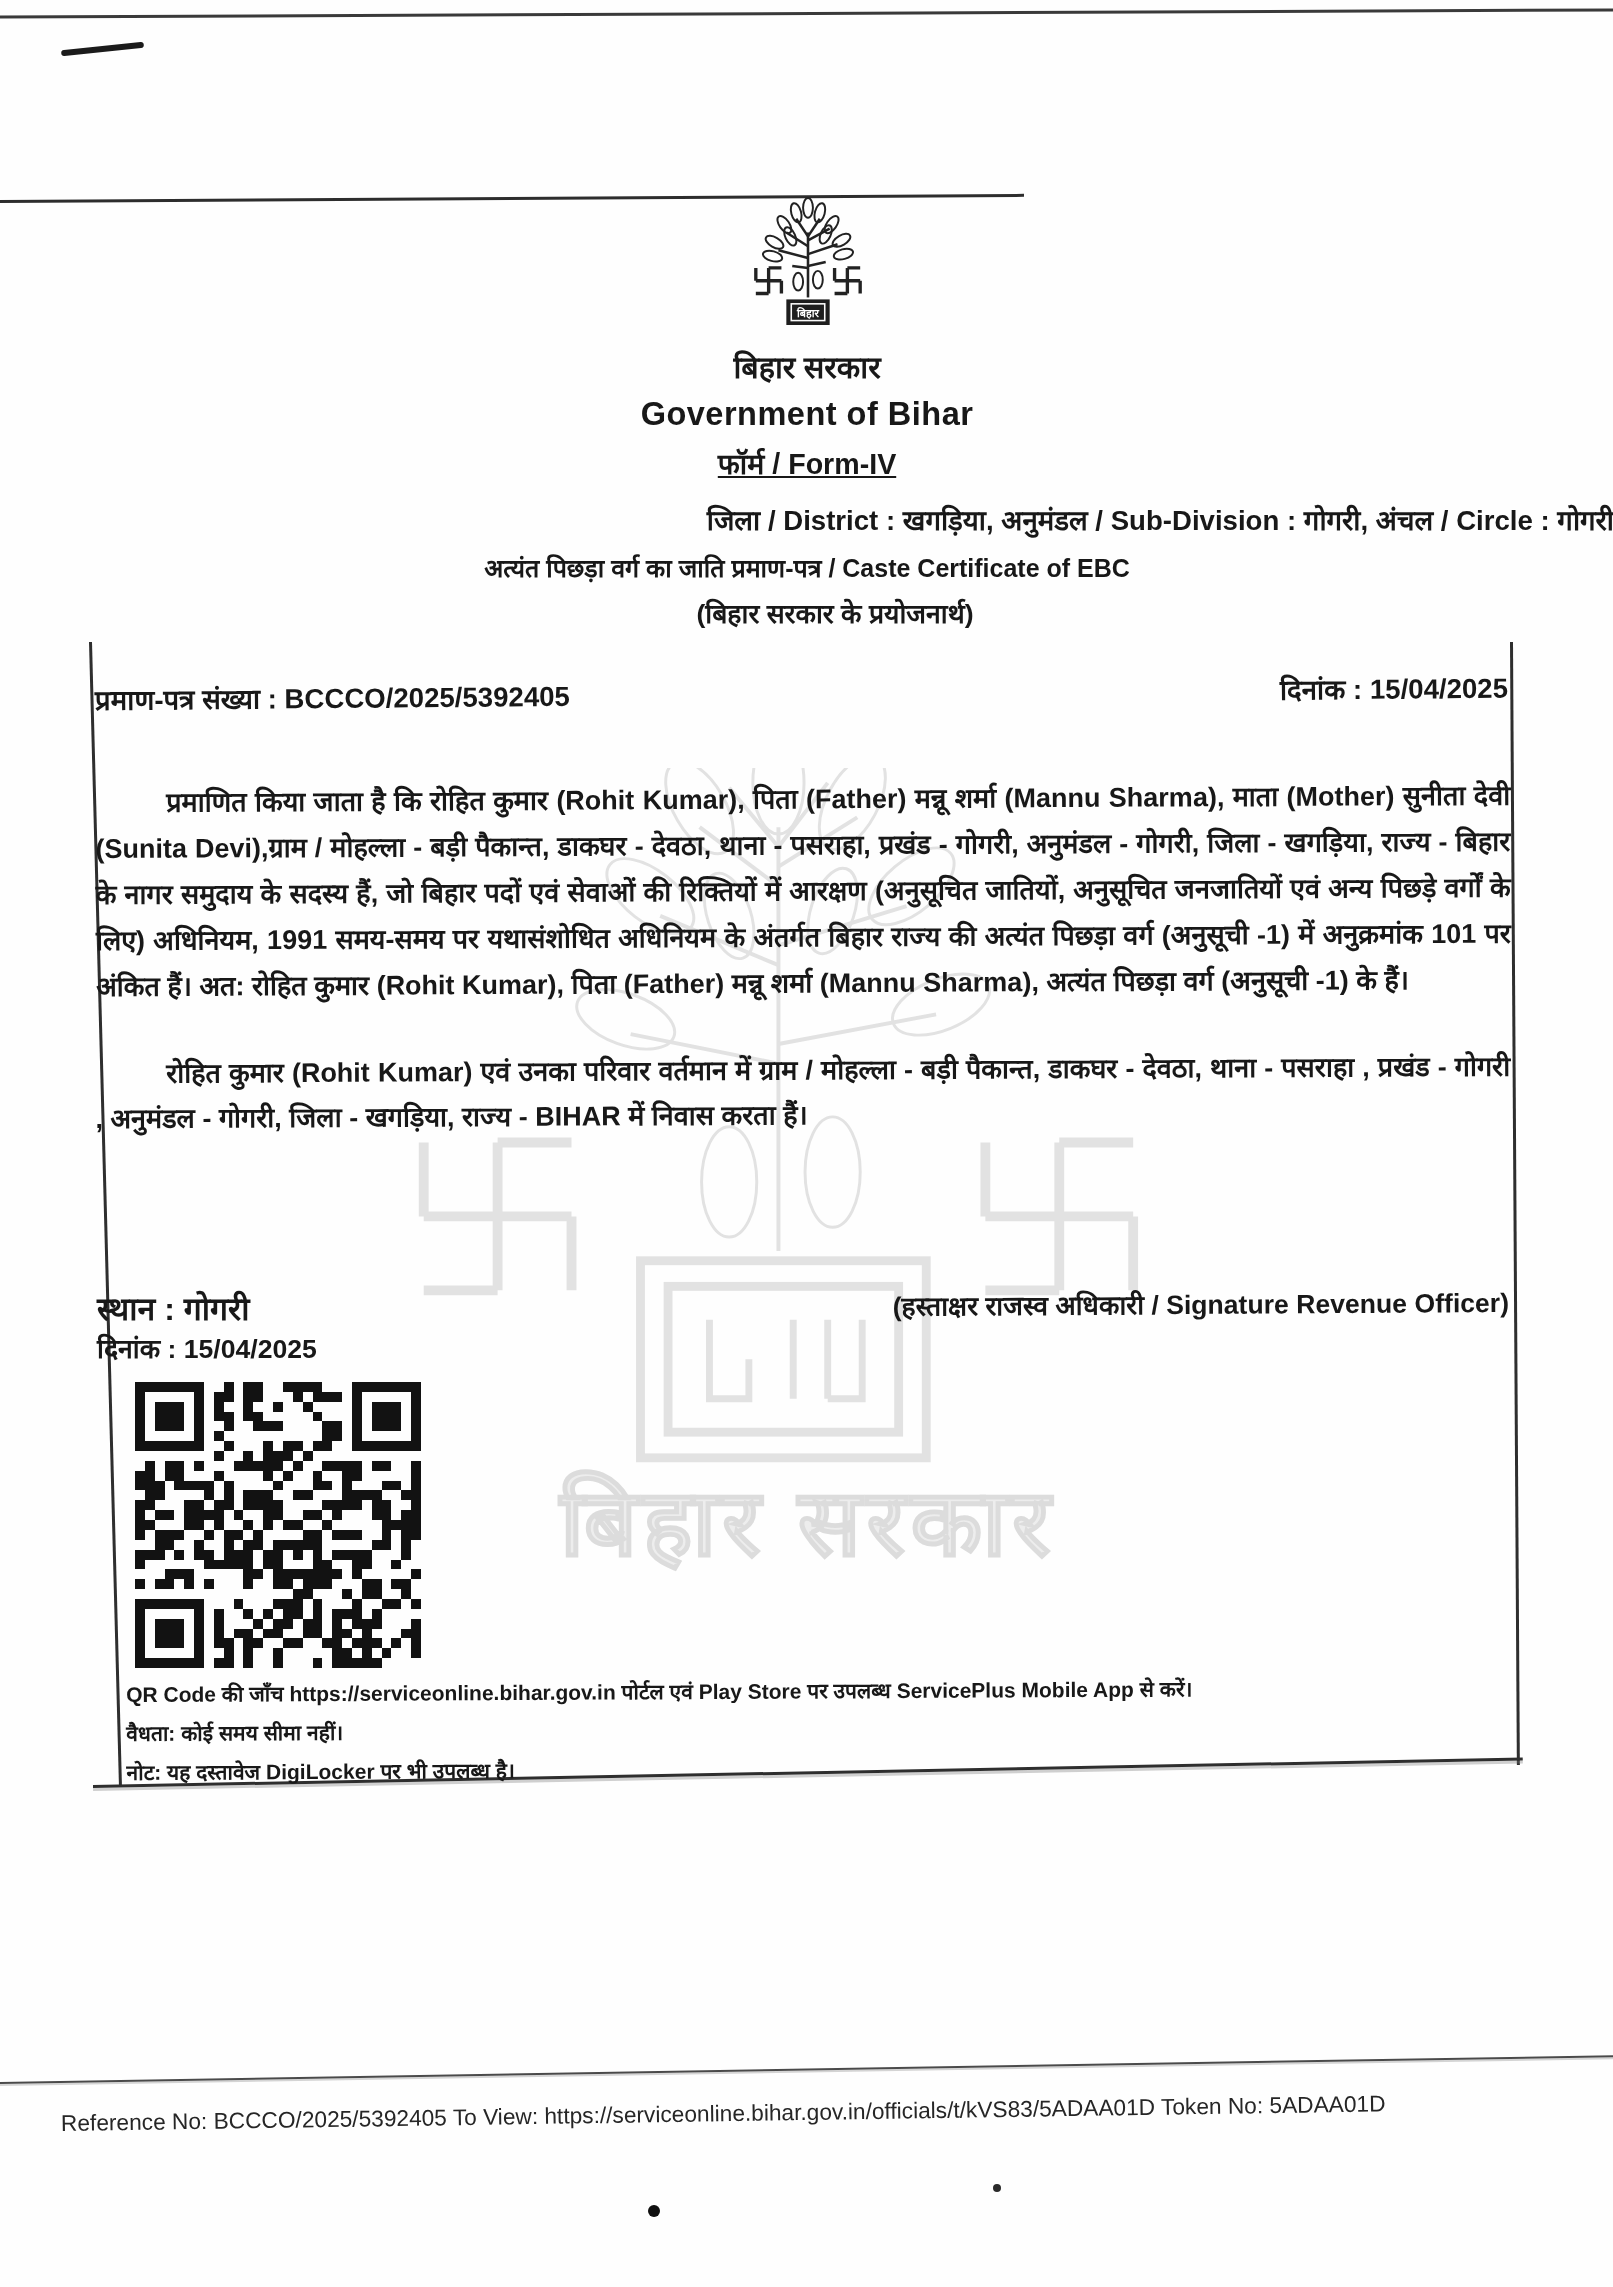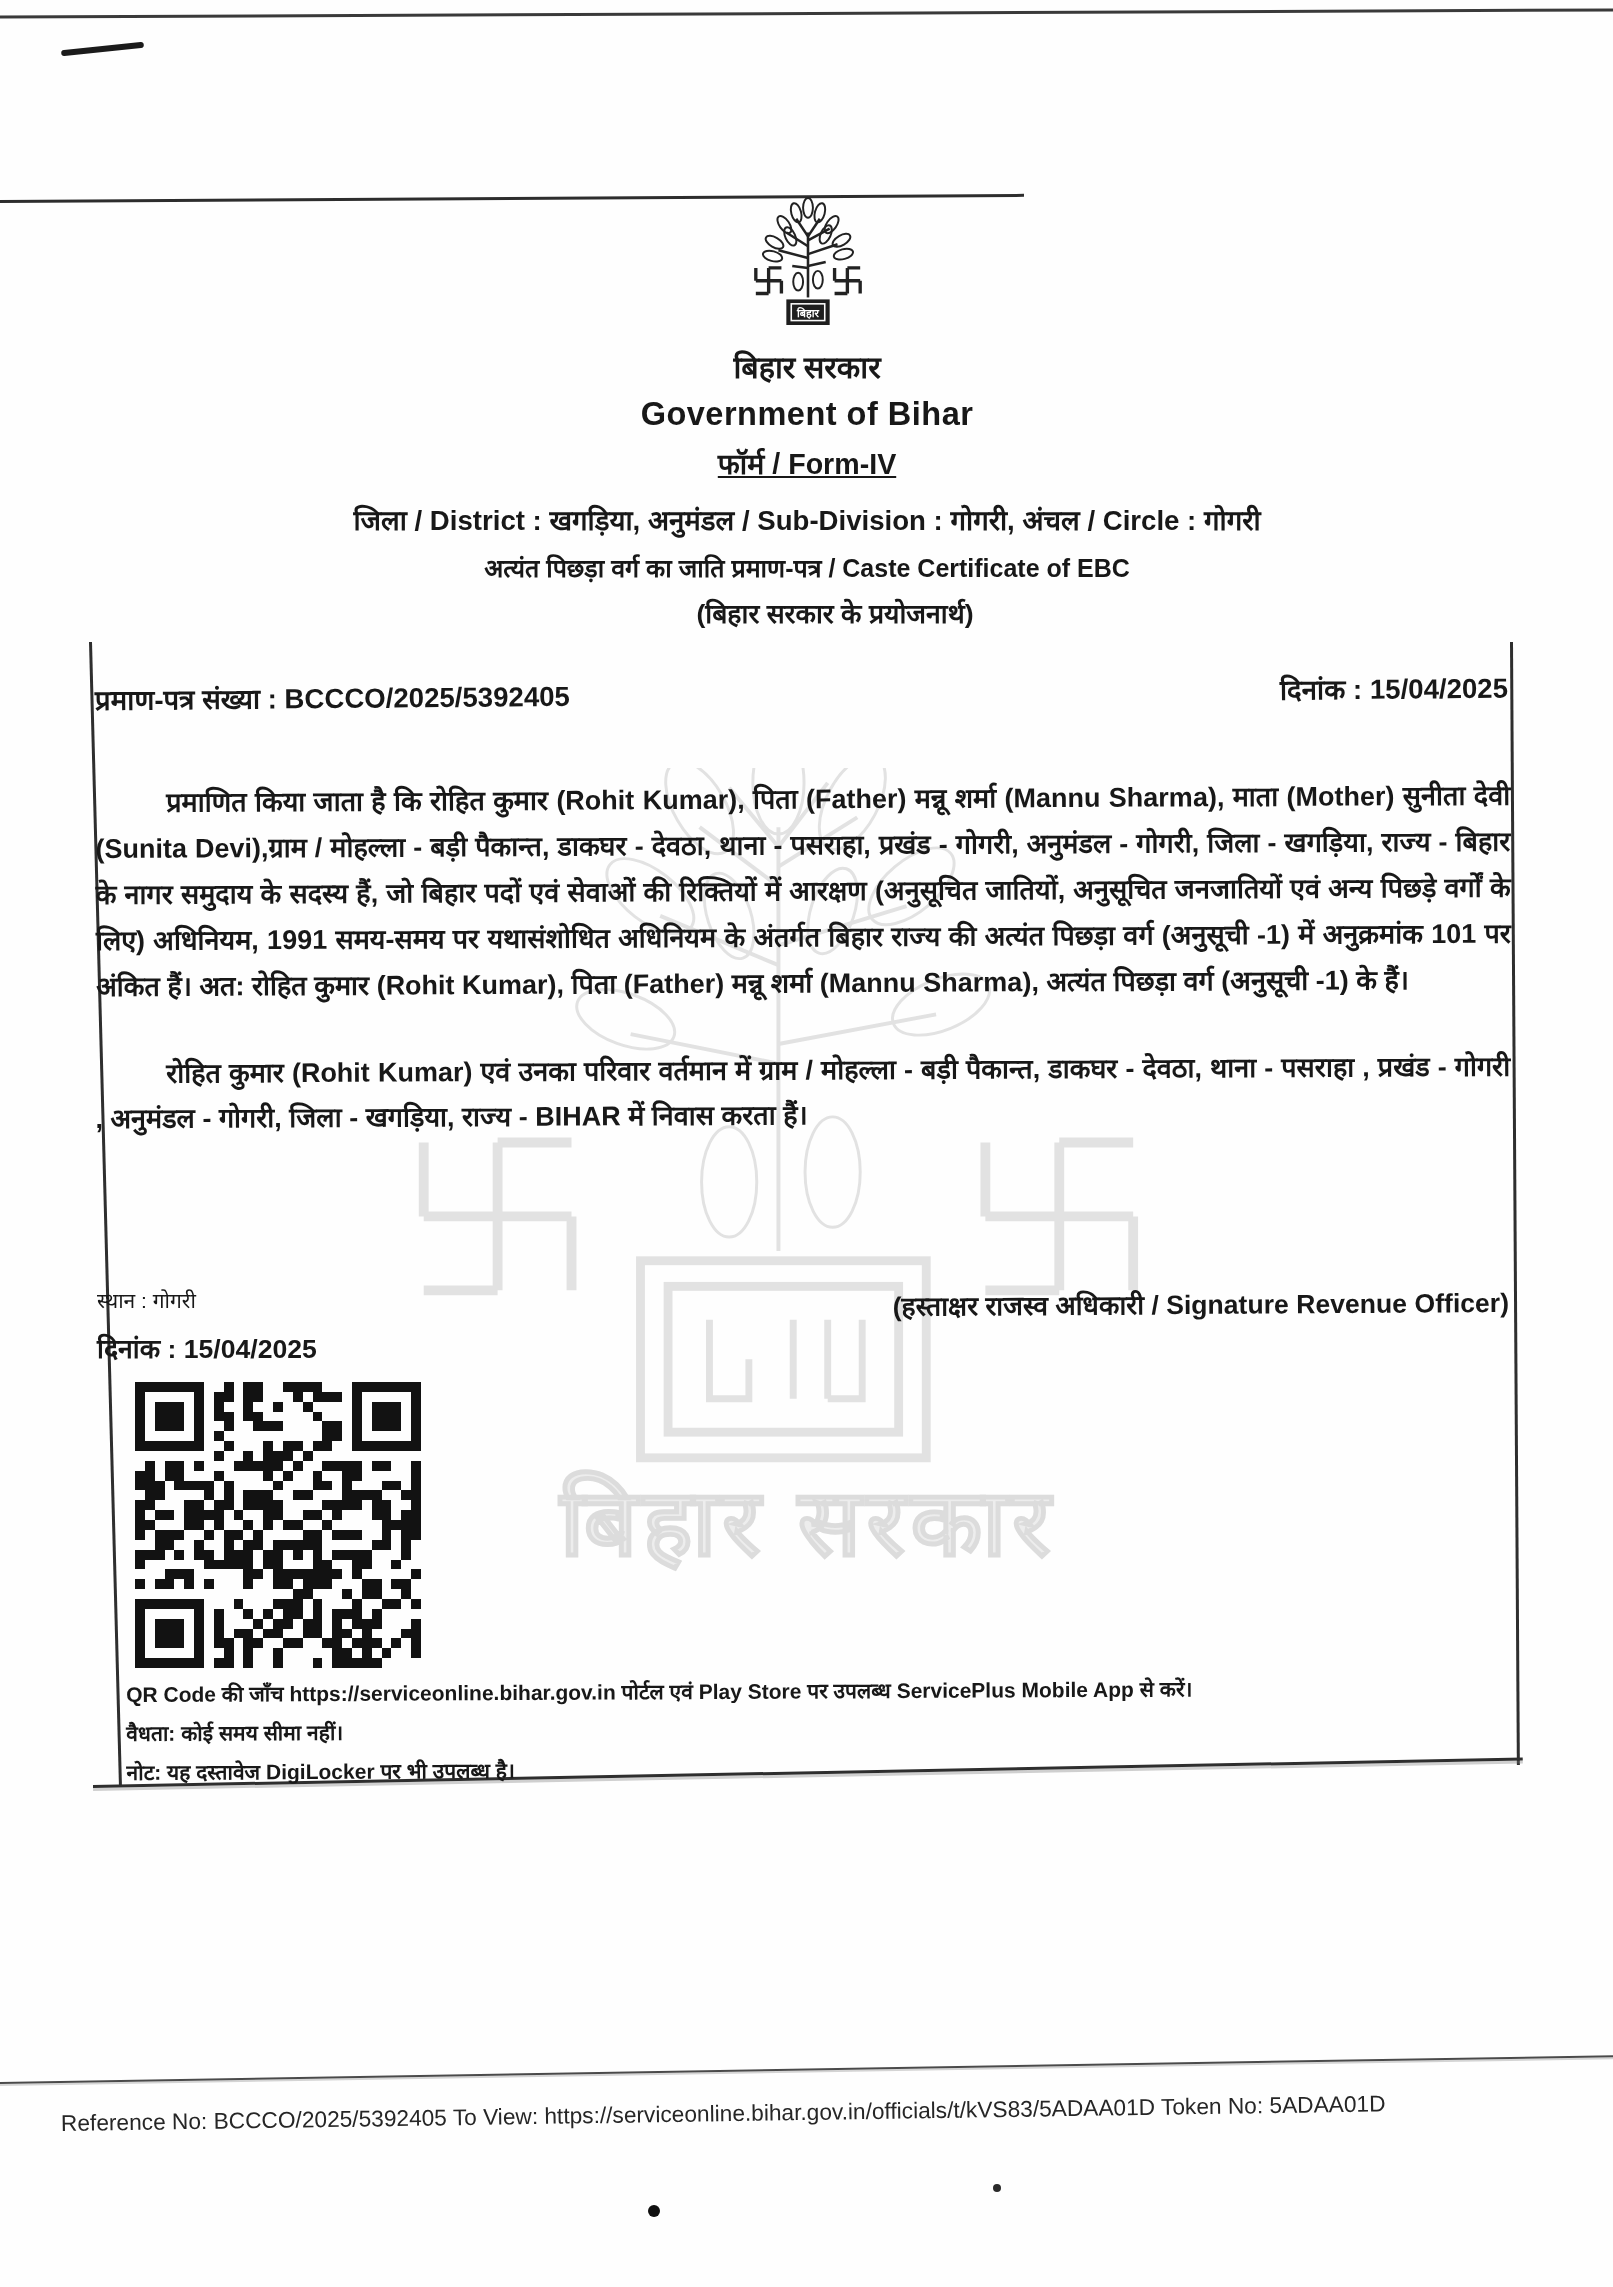--- a/index.html
+++ b/index.html
@@ -15,33 +15,33 @@
   
   .top-scan-line{left:-9.9px;top:11.8px;width:1635px;height:3px;background:#3a3a3a;transform:rotate(-0.25deg);}
   .pen-mark{left:61px;top:46px;width:83px;height:5.9px;background:#1b1b1b;border-radius:3px;transform:rotate(-6deg);}
   .fold-line{left:-5.9px;top:197px;width:1030px;height:3px;background:#2d2d2d;transform:rotate(-0.35deg);}
   
   .center-row{left:0;width:1614px;text-align:center;font-weight:700;}
   .emblem{left:745px;top:197px;width:126px;height:130px;}
   .org-hi{top:345px;font-size:30.5px;}
   .org-en{top:396px;font-size:32.5px;letter-spacing:0.5px;}
   .form-title{top:443px;font-size:28.6px;text-decoration:underline;}
-  .district-line{top:500px;font-size:27.6px;}
+  .district-line{top:500px;font-size:27.6px;text-align:right;}
   .cert-title{top:550px;font-size:25px;}
   .purpose-line{top:595px;font-size:26.6px;margin-left:28px;}
   
   .b-left{left:89px;top:642px;width:3px;height:1145px;background:#2e2e2e;transform-origin:top left;transform:rotate(-1.5deg);}
   .b-right{left:1510px;top:642px;width:3px;height:1123px;background:#2e2e2e;transform-origin:top left;transform:rotate(-0.35deg);}
   .b-bottom{left:93px;top:1785px;width:1430px;height:3px;background:#2e2e2e;transform-origin:left center;transform:rotate(-1.1deg);box-shadow:0 3px 0 rgba(120,120,120,.35);}
   
   .cert-row{left:95px;top:680px;width:1413px;display:flex;justify-content:space-between;font-size:27.6px;font-weight:700;transform:rotate(-0.5deg);transform-origin:left center;}
   .para{left:95px;width:1415px;font-size:27px;line-height:46px;font-weight:700;text-align:justify;text-indent:71px;transform:rotate(-0.3deg);transform-origin:left top;}
   .para1{top:780px;}
   .para2{top:1052px;line-height:45px;}
-  .place-label{left:97px;top:1286px;font-size:21px;font-weight:400;}
+  .place-label{left:97px;top:1286px;font-size:32px;font-weight:700;}
   .date-label{left:97px;top:1330px;font-size:26.6px;font-weight:700;}
   .sig-label{left:788px;top:1284px;width:721px;text-align:right;font-size:26.6px;font-weight:700;transform:rotate(-0.35deg);transform-origin:right center;}
   .qr{left:135px;top:1382px;width:286px;height:286px;}
   .notes{left:126px;top:1675px;font-size:21px;line-height:39px;font-weight:700;transform:rotate(-0.3deg);transform-origin:left top;white-space:nowrap;}
   
   .wm-emblem{left:404px;top:768px;width:808px;height:749px;z-index:0;}
   .wm-text{left:424px;top:1456px;width:768px;text-align:center;font-size:93px;font-weight:700;letter-spacing:5.9px;color:#ededed;-webkit-text-stroke:2px #dcdcdc;white-space:nowrap;z-index:0;}
   .layer{z-index:1;}
   
   .footer-rule{left:-3.9px;top:2082px;width:1625px;height:2px;background:#4a4a4a;transform-origin:left center;transform:rotate(-0.95deg);box-shadow:0 2px 0 rgba(150,150,150,.4);}

